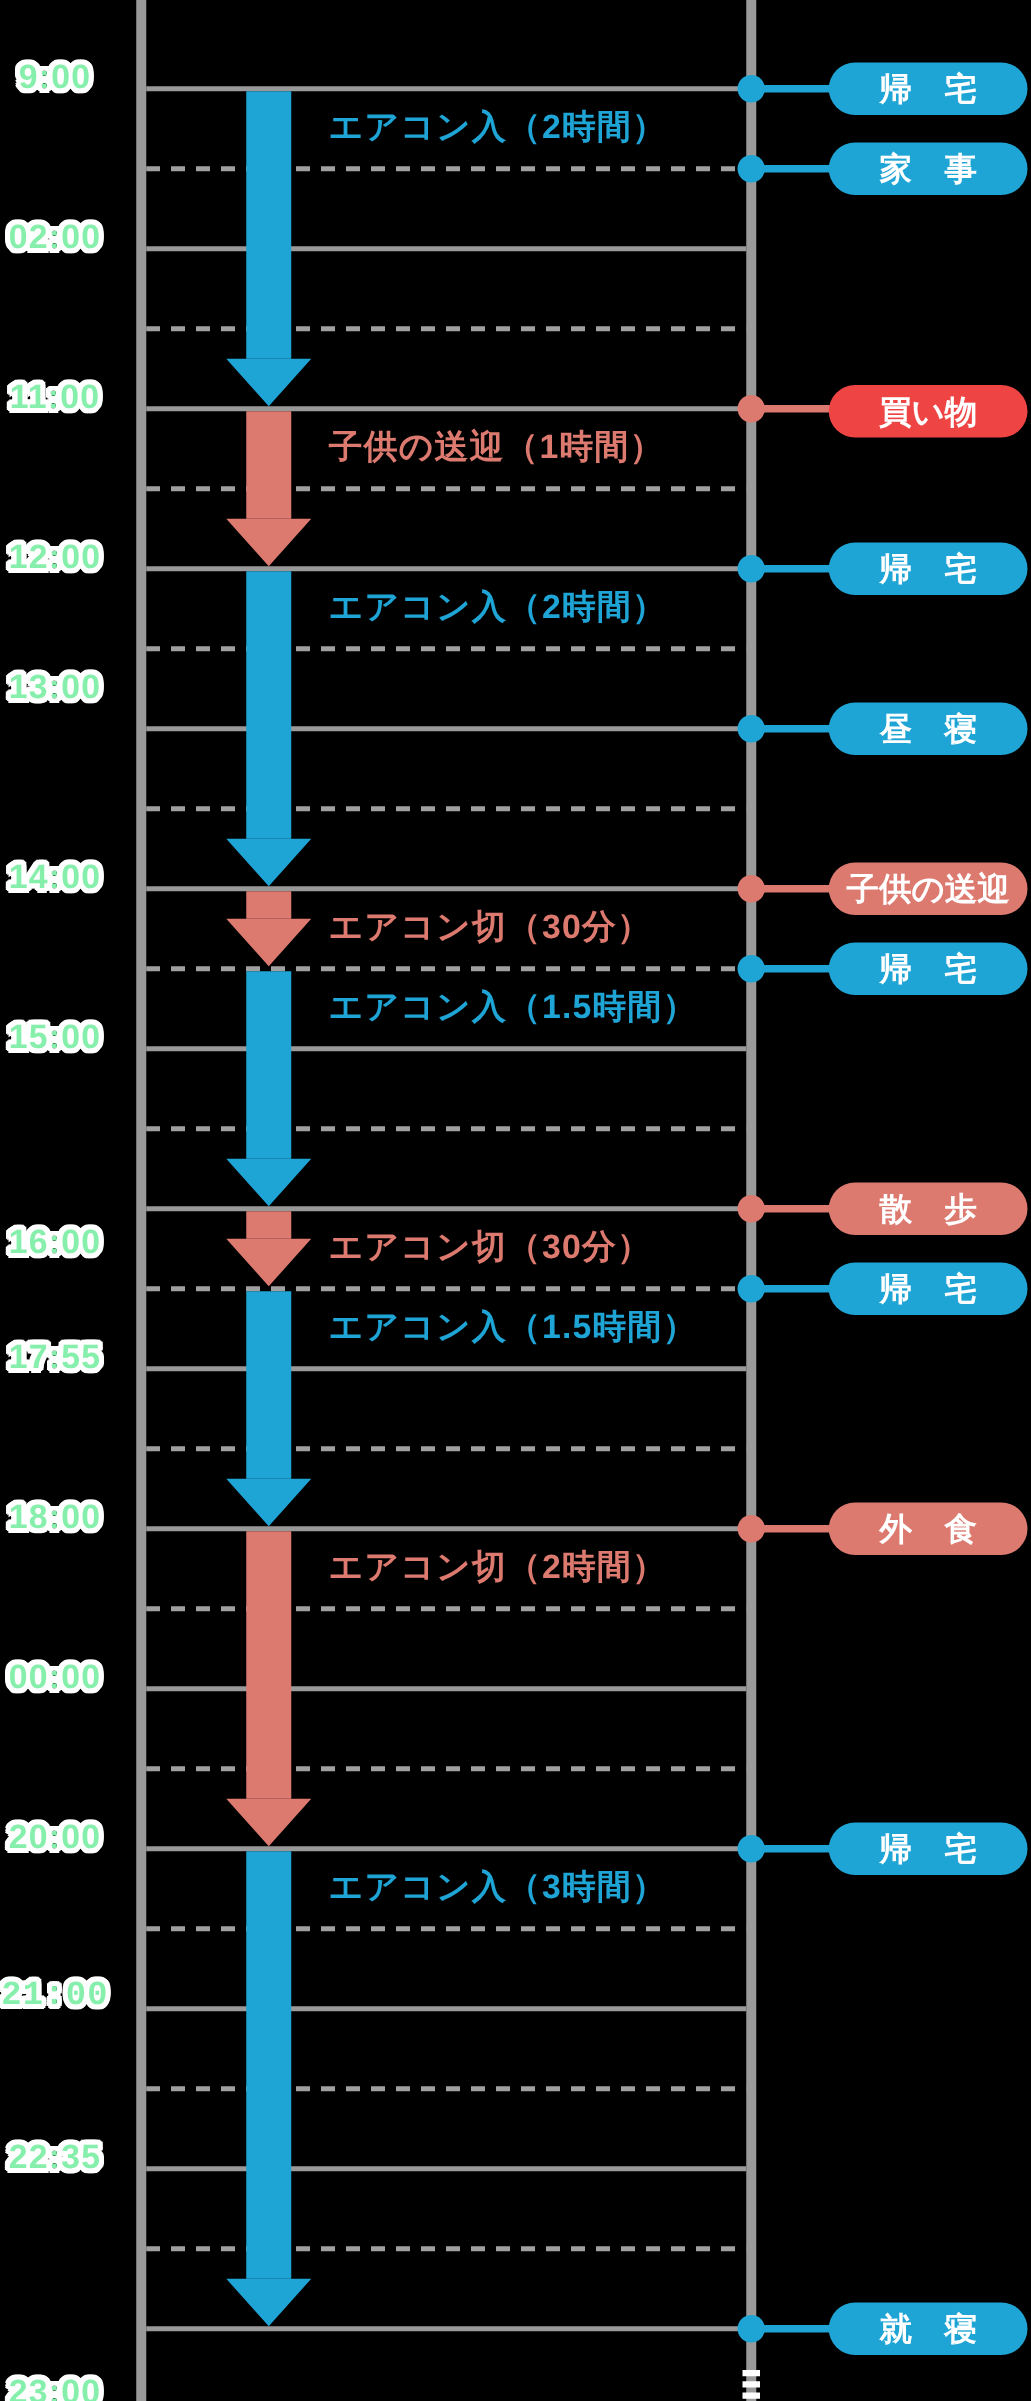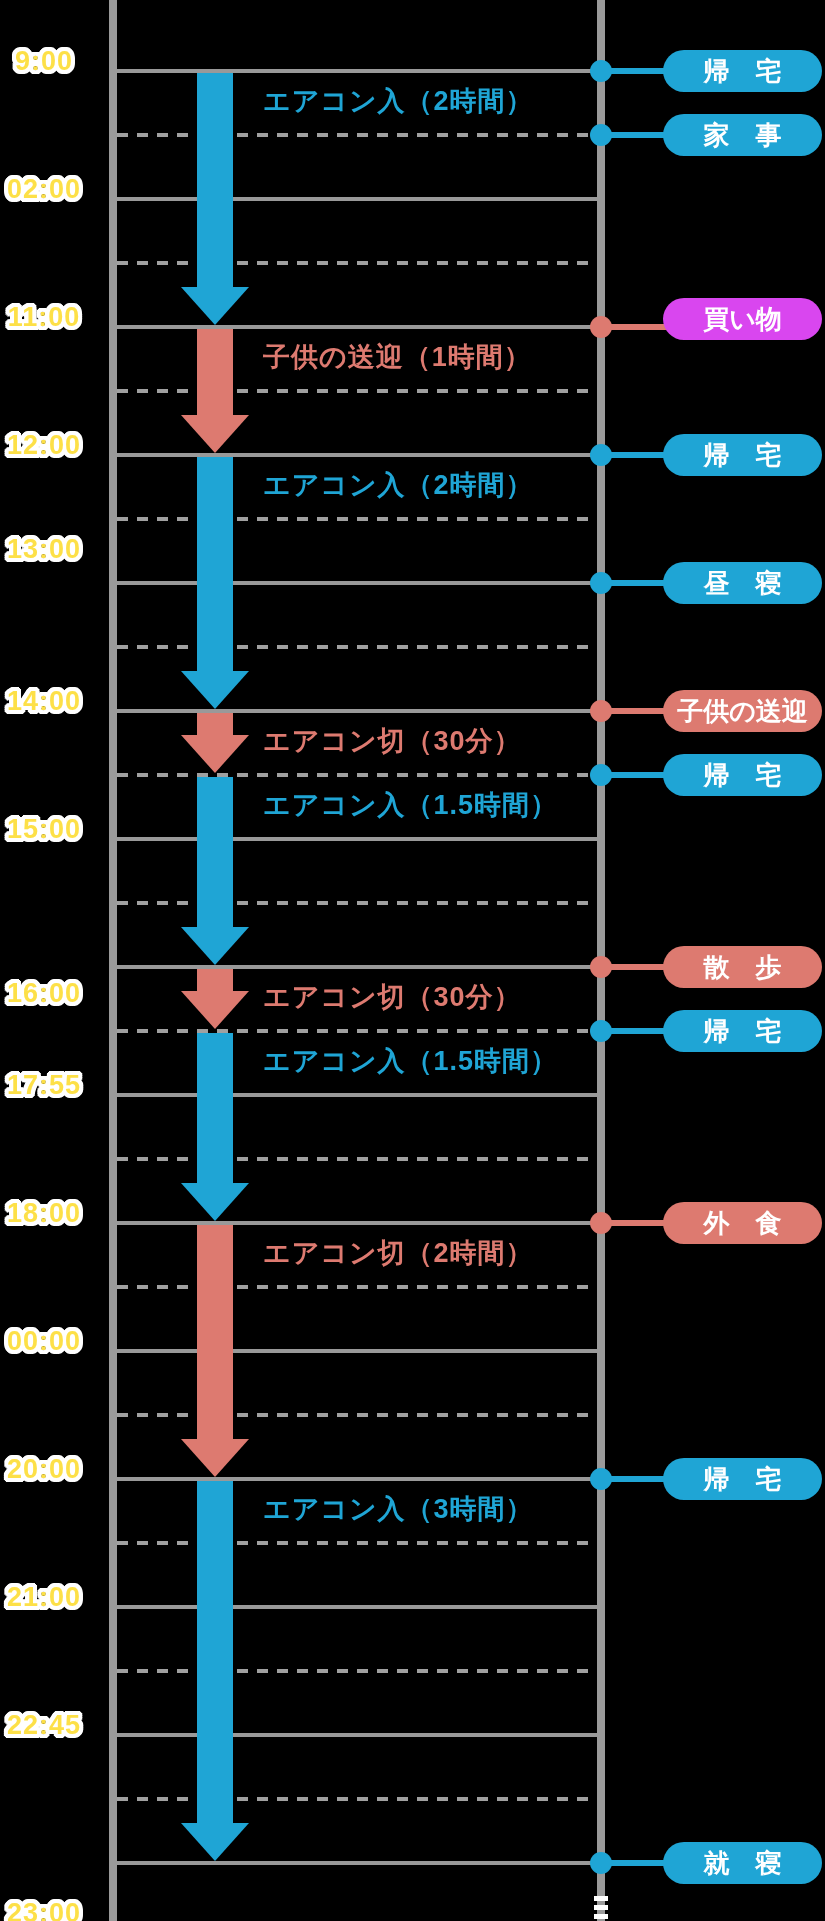--- a/index.html
+++ b/index.html
@@ -8,21 +8,21 @@
     font-family:"Liberation Sans","DejaVu Sans",sans-serif;
   }
   .axis-bar{position:absolute;top:0;height:1921px;width:8px;background:#9a9a9a;}
   .hour-line{position:absolute;left:117px;width:480px;height:4px;background:#999;}
   .half-line{
     position:absolute;left:117px;width:480px;height:4px;
     background:repeating-linear-gradient(90deg,#a0a0a0 0 11px,transparent 11px 20px);
   }
   .time-label{
     position:absolute;left:0;width:88px;height:34px;line-height:34px;
-    text-align:center;font-size:27px;font-weight:bold;color:#fde047;letter-spacing:1px;
+    text-align:center;font-size:27px;font-weight:bold;color:#86efac;letter-spacing:1px;
     text-shadow:
       -4px 0 0 #fff,4px 0 0 #fff,0 -4px 0 #fff,0 4px 0 #fff,
       -3px -3px 0 #fff,3px -3px 0 #fff,-3px 3px 0 #fff,3px 3px 0 #fff,
       -4px -2px 0 #fff,4px -2px 0 #fff,-4px 2px 0 #fff,4px 2px 0 #fff,
       -2px -4px 0 #fff,2px -4px 0 #fff,-2px 4px 0 #fff,2px 4px 0 #fff;
   }
   .arrow-body{position:absolute;width:36px;}
   .arrow-head{
     position:absolute;width:0;height:0;
     border-left:34px solid transparent;border-right:34px solid transparent;
@@ -77,24 +77,24 @@
       <div class="hour-line" style="top: 1221px;"></div>
       <div class="time-label" style="top: 1196px;">18:00</div>
       <div class="half-line" style="top: 1285px;"></div>
       <div class="hour-line" style="top: 1349px;"></div>
       <div class="time-label" style="top: 1324px;">00:00</div>
       <div class="half-line" style="top: 1413px;"></div>
       <div class="hour-line" style="top: 1477px;"></div>
       <div class="time-label" style="top: 1452px;">20:00</div>
       <div class="half-line" style="top: 1541px;"></div>
       <div class="hour-line" style="top: 1605px;"></div>
-      <div class="time-label" style="top: 1580px;">21:00</div>
+      <div class="time-label" style="top: 1580px; font-family: Liberation Mono, monospace;">21:00</div>
       <div class="half-line" style="top: 1669px;"></div>
       <div class="hour-line" style="top: 1733px;"></div>
-      <div class="time-label" style="top: 1708px;">22:45</div>
+      <div class="time-label" style="top: 1708px;">22:35</div>
       <div class="half-line" style="top: 1797px;"></div>
       <div class="hour-line" style="top: 1861px;"></div>
       <div class="time-label" style="top: 1896px;">23:00</div>
     </div>
   <div id="arrow-layer">
       <div class="arrow-body" style="left: 197px; top: 73px; height: 214px; background: rgb(31, 165, 213);"></div>
       <div class="arrow-head" style="left: 181px; top: 287px; border-top: 38px solid rgb(31, 165, 213);"></div>
       <div class="state-label" style="top: 83px; color: rgb(31, 165, 213);">エアコン入（2時間）</div>
       <div class="arrow-body" style="left: 197px; top: 329px; height: 86px; background: rgb(221, 122, 112);"></div>
       <div class="arrow-head" style="left: 181px; top: 415px; border-top: 38px solid rgb(221, 122, 112);"></div>
@@ -123,21 +123,21 @@
     </div>
   <div id="event-layer">
       <div class="event-conn" style="left: 601px; top: 68px; width: 72px; background: rgb(31, 165, 213);"></div>
       <div class="event-dot" style="left: 590px; top: 60px; background: rgb(31, 165, 213);"></div>
       <div class="event-badge" style="top: 50px; background: rgb(31, 165, 213);">帰　宅</div>
       <div class="event-conn" style="left: 601px; top: 132px; width: 72px; background: rgb(31, 165, 213);"></div>
       <div class="event-dot" style="left: 590px; top: 124px; background: rgb(31, 165, 213);"></div>
       <div class="event-badge" style="top: 114px; background: rgb(31, 165, 213);">家　事</div>
       <div class="event-conn" style="left: 601px; top: 324px; width: 72px; background: rgb(221, 122, 112);"></div>
       <div class="event-dot" style="left: 590px; top: 316px; background: rgb(221, 122, 112);"></div>
-      <div class="event-badge" style="top: 298px; background: #d946ef;">買い物</div>
+      <div class="event-badge" style="top: 308px; background: #ef4444;">買い物</div>
       <div class="event-conn" style="left: 601px; top: 452px; width: 72px; background: rgb(31, 165, 213);"></div>
       <div class="event-dot" style="left: 590px; top: 444px; background: rgb(31, 165, 213);"></div>
       <div class="event-badge" style="top: 434px; background: rgb(31, 165, 213);">帰　宅</div>
       <div class="event-conn" style="left: 601px; top: 580px; width: 72px; background: rgb(31, 165, 213);"></div>
       <div class="event-dot" style="left: 590px; top: 572px; background: rgb(31, 165, 213);"></div>
       <div class="event-badge" style="top: 562px; background: rgb(31, 165, 213);">昼　寝</div>
       <div class="event-conn" style="left: 601px; top: 708px; width: 72px; background: rgb(221, 122, 112);"></div>
       <div class="event-dot" style="left: 590px; top: 700px; background: rgb(221, 122, 112);"></div>
       <div class="event-badge" style="top: 690px; background: rgb(221, 122, 112);">子供の送迎</div>
       <div class="event-conn" style="left: 601px; top: 772px; width: 72px; background: rgb(31, 165, 213);"></div>

